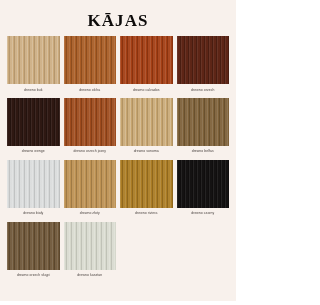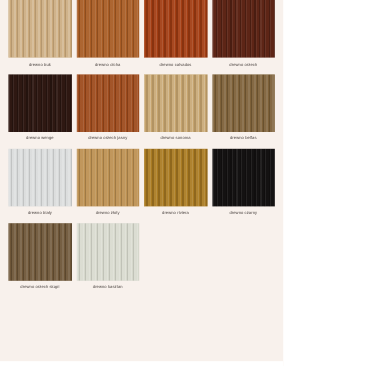--- a/index.html
+++ b/index.html
@@ -73,20 +73,21 @@
     width: 236px;
     height: 4px;
     background: #ffffff;
   }
 </style>
 </head>
 <body>
 
 <div id="page">
 
+  <div class="page-title">KĀJAS</div>
 
   <div class="swatch-grid">
       <div class="swatch-cell">
         <div class="swatch-chip" style="background-color: rgb(201, 168, 122);">
           <div class="grain" style="background-image: repeating-linear-gradient(90deg, rgba(255, 255, 255, 0.26) 0px, rgba(255, 255, 255, 0.26) 1px, rgba(0, 0, 0, 0) 1px, rgba(0, 0, 0, 0) 2px, rgba(0, 0, 0, 0.1) 2px, rgba(0, 0, 0, 0.1) 3px, rgba(255, 255, 255, 0.12) 3px, rgba(255, 255, 255, 0.12) 5px);"></div>
         </div>
         <div class="swatch-label">drewno buk</div>
       </div>
       <div class="swatch-cell">
         <div class="swatch-chip" style="background-color: rgb(168, 92, 36);">

